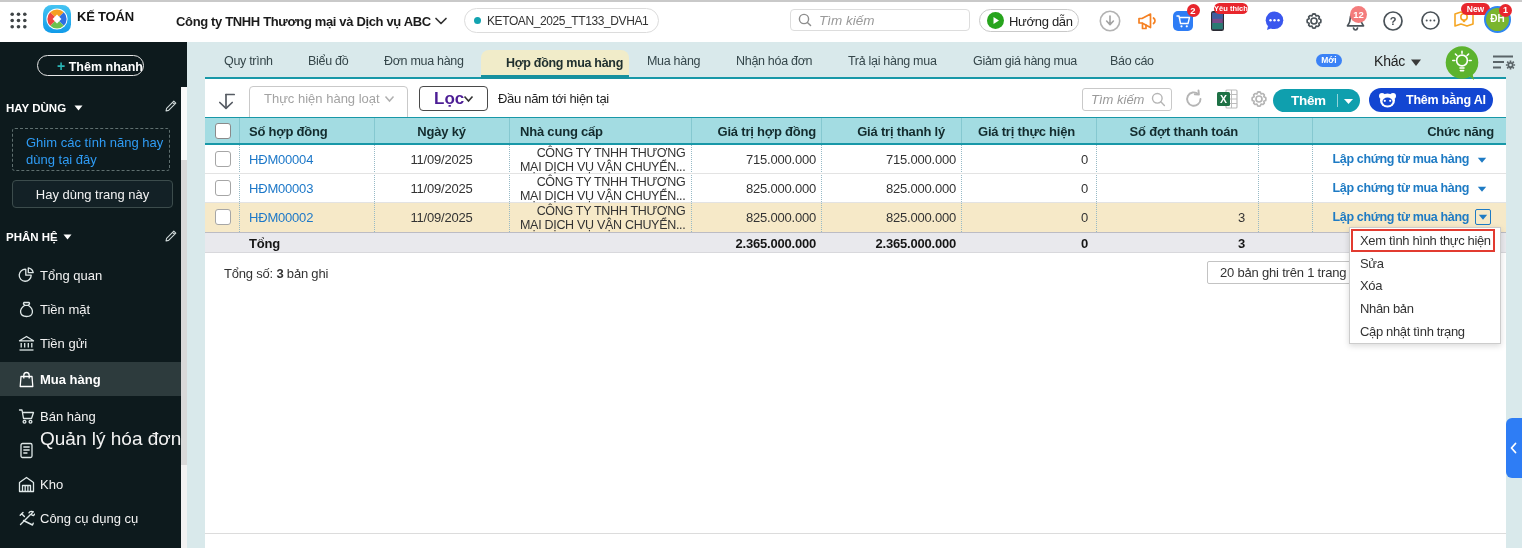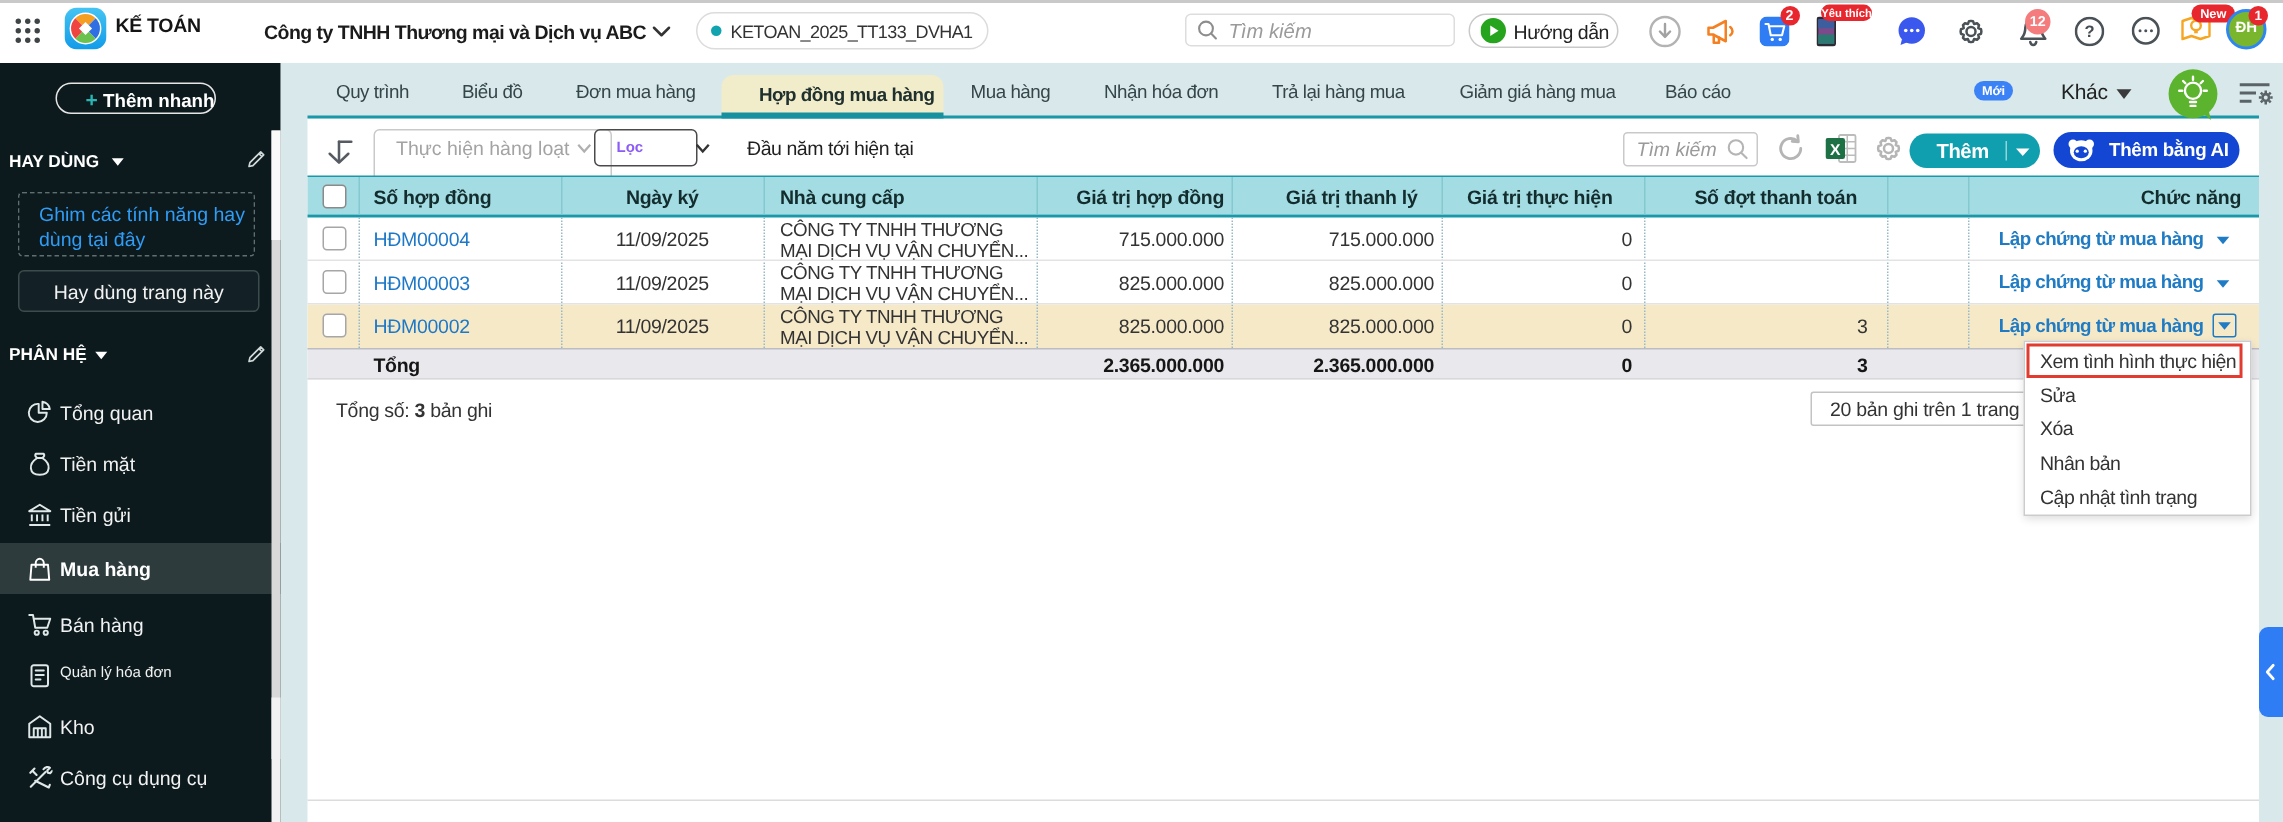--- a/index.html
+++ b/index.html
@@ -21,21 +21,21 @@
 #whitepanel { left:205px; top:79px; width:1301px; height:469px; background:#fff; }
 #bottomline { left:205px; top:533px; width:1301px; height:1px; background:#dcdcdc; }
 
 
 .tab { position:absolute; top:44px; height:34px; line-height:34px; color:#35464a; font-size:12.5px; letter-spacing:-0.3px; white-space:nowrap; }
 #activetab { left:481px; top:50px; width:148px; height:26px; background:#f1ecc9; border-radius:8px 8px 0 0; line-height:27px; font-weight:bold; color:#20302f; font-size:12.5px; letter-spacing:-0.3px;padding-left:25px; }
 #tabline { left:205px; top:77px; width:1301px; height:2px; background:#1898a8; }
 #activeline { left:481px; top:75px; width:148px; height:4px; background:#17919f; }
 
 
-.cell { position:absolute; font-size:13px; color:#333; white-space:nowrap; letter-spacing:-0.2px; }
+.cell { position:absolute; font-size:13px; color:#333; white-space:nowrap; letter-spacing:-0.2px;text-align:right; }
 .num { text-align:right; }
 .link { color:#1d78c8; }
 .dotted-v { position:absolute; width:0; border-left:1px dotted #97bac6; }
 .hline { position:absolute; height:1px; background:#e3e3e3; }
 .cbx { position:absolute; width:16px; height:16px; background:#fff; border:1px solid #a6a6a6; border-radius:3px; }
 
 
 #ctxmenu { left:1349px; top:227px; width:152px; height:117px; background:#fff; border:1px solid #ccc; box-shadow:0 2px 6px rgba(0,0,0,0.15); }
 .mi { position:absolute; font-size:13px; letter-spacing:-0.35px; color:#333; white-space:nowrap; }
 
@@ -222,21 +222,21 @@
         <circle cx="12.5" cy="13.8" r="1.4"></circle>
       </g>
     </svg>
   <div class="abs" style="left:40px;top:409px;font-size:13px;color:#f2f2f2">Bán hàng</div>
   <svg class="abs" style="left:18px;top:442px" width="17" height="17" viewBox="0 0 17 17">
       <g stroke="#dfe8e8" stroke-width="1.3" fill="none" stroke-linejoin="round">
         <rect x="3" y="1.5" width="11" height="14" rx="1.5"></rect>
         <path d="M5.8 5 L11.2 5 M5.8 8 L11.2 8 M5.8 11 L9 11" stroke-linecap="round"></path>
       </g>
     </svg>
-  <div class="abs" style="left:40px;top:443px;font-size:10px;color:#f2f2f2">Quản lý hóa đơn</div>
+  <div class="abs" style="left:40px;top:428px;font-size:19px;color:#f2f2f2">Quản lý hóa đơn</div>
   <svg class="abs" style="left:18px;top:476px" width="17" height="17" viewBox="0 0 17 17">
       <g stroke="#dfe8e8" stroke-width="1.3" fill="none" stroke-linejoin="round">
         <path d="M1.5 15.5 L1.5 6.5 L8.5 1.5 L15.5 6.5 L15.5 15.5 Z"></path>
         <path d="M4.5 15.5 L4.5 9.5 L12.5 9.5 L12.5 15.5 M7.2 9.5 L7.2 15.5 M9.9 9.5 L9.9 15.5"></path>
       </g>
     </svg>
   <div class="abs" style="left:40px;top:477px;font-size:13px;color:#f2f2f2">Kho</div>
   <svg class="abs" style="left:18px;top:510px" width="17" height="17" viewBox="0 0 17 17">
       <g stroke="#dfe8e8" stroke-width="1.4" fill="none" stroke-linecap="round" stroke-linejoin="round">
         <path d="M2.5 14.5 L12.5 4.5 M2.2 5.2 L5 2.4 M3.6 3.8 L6.4 6.6"></path>
@@ -292,21 +292,21 @@
     <g stroke="#565b63" stroke-width="1.7" fill="none" stroke-linecap="round" stroke-linejoin="round">
       <path d="M8 2.5 L16.2 2.5"></path>
       <path d="M8 2.5 L8 15.5"></path>
       <path d="M1.8 10.5 L8 16.4 L14.2 10.5"></path>
     </g>
   </svg>
   <div class="abs" style="left:249px;top:86px;width:159px;height:39px;border:1px solid #c9c9c9;border-radius:4px;line-height:24px;font-size:13px;color:#a3a3a3;padding-left:14px">Thực hiện hàng loạt</div>
   <svg class="abs" style="left:384px;top:95px" width="11" height="8" viewBox="0 0 11 8">
       <path d="M1.5 1.5 L5.5 6 L9.5 1.5" stroke="#b0b0b0" stroke-width="1.5" fill="none"></path>
     </svg>
-  <div class="abs" style="left:396px;top:86px;width:69px;height:25px;border:1.5px solid #4a4a4a;border-radius:4px;line-height:23px;font-size:10px;font-weight:bold;color:#8b5cf6;padding-left:14px">Lọc</div>
+  <div class="abs" style="left:419px;top:86px;width:69px;height:25px;border:1.5px solid #4a4a4a;border-radius:4px;line-height:23px;font-size:17px;font-weight:bold;color:#4c1d95;padding-left:14px">Lọc</div>
   <svg class="abs" style="left:463px;top:95px" width="11" height="8" viewBox="0 0 11 8">
       <path d="M1.5 1.5 L5.5 6 L9.5 1.5" stroke="#333" stroke-width="1.6" fill="none"></path>
     </svg>
   <div class="abs" style="left:498px;top:91px;font-size:13px;color:#1f1f1f;letter-spacing:-0.3px">Đầu năm tới hiện tại</div>
   <div class="abs" style="left:1082px;top:88px;width:90px;height:23px;border:1px solid #c9c9c9;border-radius:3px"></div>
   <div class="abs" style="left:1091px;top:92px;font-size:13px;font-style:italic;color:#9a9a9a">Tìm kiếm</div>
   <svg class="abs" style="left:1151px;top:92px" width="15" height="15" viewBox="0 0 15 15">
       <circle cx="6.3" cy="6.3" r="4.8" fill="none" stroke="#b5b5b5" stroke-width="1.4"></circle>
       <line x1="9.8" y1="9.8" x2="13.4" y2="13.4" stroke="#b5b5b5" stroke-width="1.4" stroke-linecap="round"></line>
     </svg>

